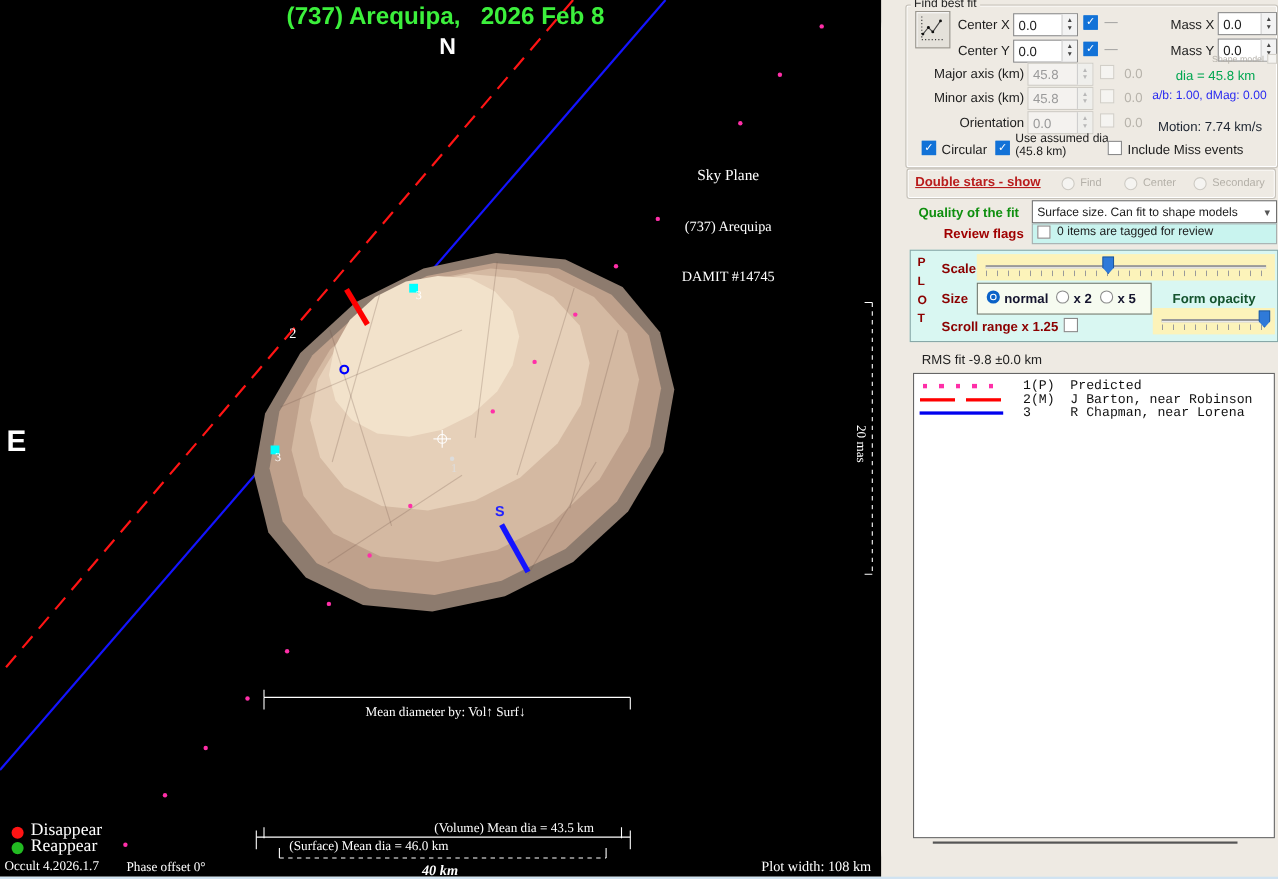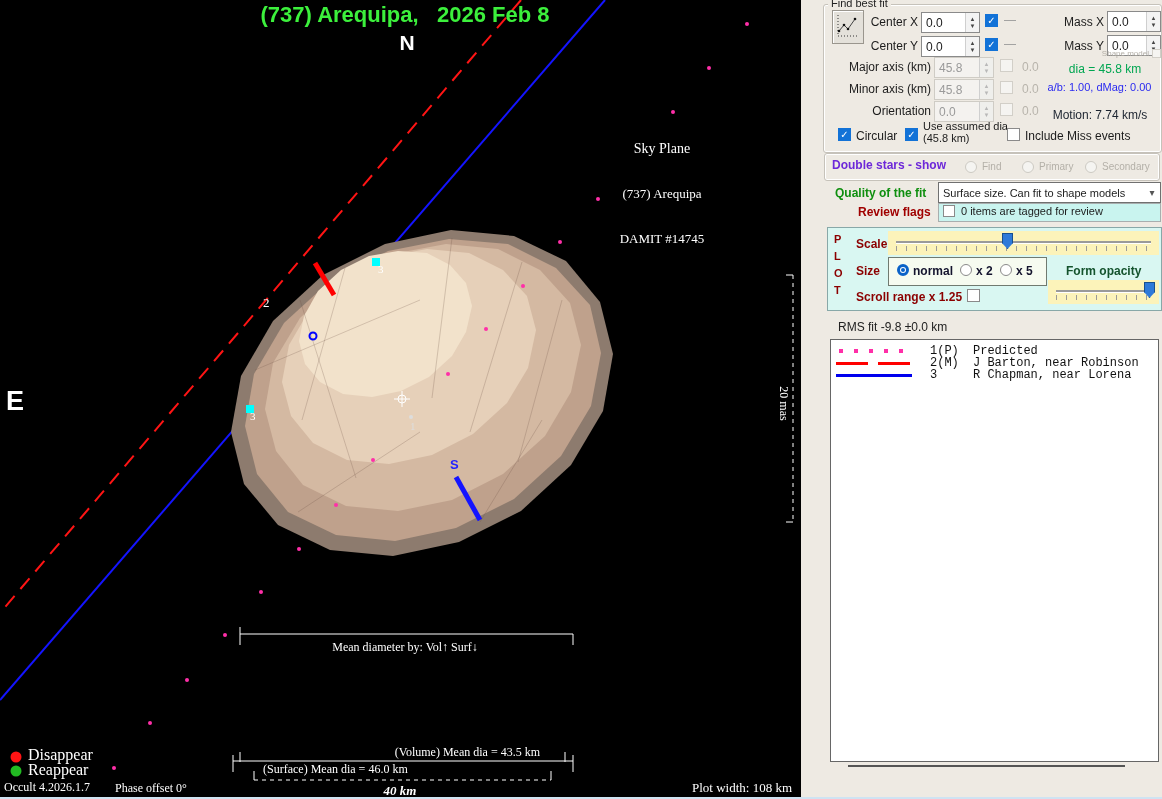--- a/index.html
+++ b/index.html
@@ -127,21 +127,21 @@
         <line x1="786" y1="275" x2="793" y2="275"></line>
         <line x1="786" y1="522" x2="793" y2="522"></line>
       </g>
       <circle cx="16" cy="757" r="5.5" fill="#ff1414"></circle>
       <circle cx="16" cy="771" r="5.5" fill="#22bb22"></circle>
     </svg>
 
     <div class="ptxt" style="left:170px;top:2px;width:470px;text-align:center;font-family:'Liberation Sans',sans-serif;font-weight:bold;font-size:22px;color:#3cf03c;">(737) Arequipa,   2026 Feb 8</div>
     <div class="ptxt" style="left:392px;top:31px;width:30px;text-align:center;font-family:'Liberation Sans',sans-serif;font-weight:bold;font-size:21px;">N</div>
     <div class="ptxt" style="left:6px;top:386px;font-family:'Liberation Sans',sans-serif;font-weight:bold;font-size:27px;">E</div>
-    <div class="ptxt" style="left:592px;top:111px;width:140px;text-align:center;font-size:13px;line-height:15px;">
+    <div class="ptxt" style="left:592px;top:123px;width:140px;text-align:center;font-size:13px;line-height:15px;">
       <div style="font-size:14px;">Sky Plane</div>
       <div>(737) Arequipa</div>
       <div>DAMIT #14745</div>
     </div>
     <div class="ptxt" style="left:263px;top:295px;font-size:13px;">2</div>
     <div class="ptxt" style="left:378px;top:263px;font-size:11px;">3</div>
     <div class="ptxt" style="left:250px;top:410px;font-size:11px;">3</div>
     <div class="ptxt" style="left:450px;top:457px;font-family:'Liberation Sans',sans-serif;font-weight:bold;font-size:13px;color:#2222ff;">S</div>
     <div class="ptxt" style="left:410px;top:420px;font-size:11px;color:#ddd;">1</div>
     <div class="ptxt" style="left:305px;top:640px;width:200px;text-align:center;font-size:12px;">Mean diameter by: Vol↑ Surf↓</div>
@@ -230,25 +230,25 @@
     <div class="lbl c" style="left:240px;top:108px;width:118px;color:#1c2430;">Motion: 7.74 km/s</div>
 
     <div class="cb on" style="left:37px;top:128px;"></div>
     <div class="lbl" style="left:55px;top:129px;">Circular</div>
     <div class="cb on" style="left:104px;top:128px;"></div>
     <div class="lbl" style="left:122px;top:120px;width:85px;font-size:11px;line-height:12px;white-space:normal;">Use assumed dia (45.8 km)</div>
     <div class="cb off" style="left:206px;top:128px;"></div>
     <div class="lbl" style="left:224px;top:129px;">Include Miss events</div>
 
     <div class="grp" style="left:23px;top:153px;width:334px;height:26px;"></div>
-    <div class="lbl" style="left:31px;top:158px;color:#6d28d9;font-weight:bold;">Double stars - show</div>
+    <div class="lbl" style="left:31px;top:158px;color:#b91c1c;font-weight:bold;text-decoration:underline;">Double stars - show</div>
     <div class="rad dis" style="left:164px;top:161px;"></div>
     <div class="lbl" style="left:181px;top:161px;color:#b4b0a8;font-size:10px;">Find</div>
     <div class="rad dis" style="left:221px;top:161px;"></div>
-    <div class="lbl" style="left:238px;top:161px;color:#b4b0a8;font-size:10px;">Primary</div>
+    <div class="lbl" style="left:238px;top:161px;color:#b4b0a8;font-size:10px;">Center</div>
     <div class="rad dis" style="left:284px;top:161px;"></div>
     <div class="lbl" style="left:301px;top:161px;color:#b4b0a8;font-size:10px;">Secondary</div>
 
     <div class="lbl" style="left:34px;top:186px;color:#0f8f0f;font-weight:bold;">Quality of the fit</div>
     <div class="combo" style="left:137px;top:182px;width:221px;">
       <span class="val">Surface size. Can fit to shape models</span>
         <span class="chev"></span>
     </div>
 
     <div class="lbl" style="left:57px;top:205px;color:#a00000;font-weight:bold;">Review flags</div>

